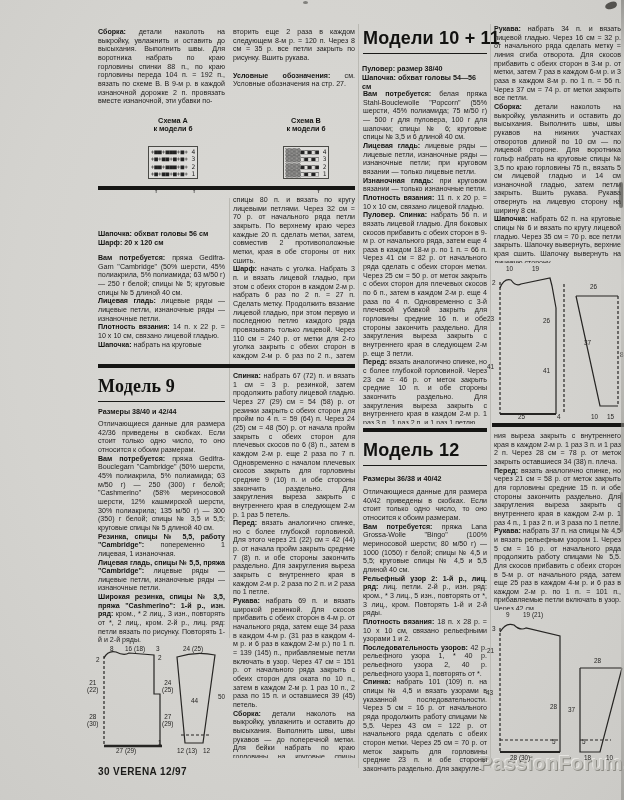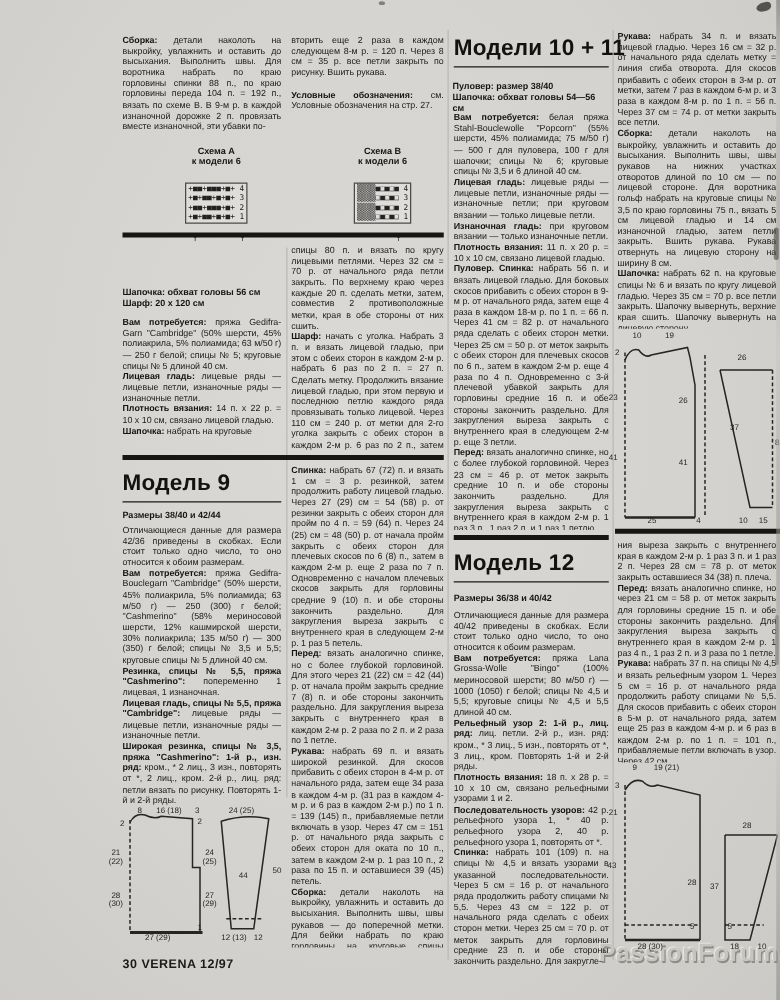--- a/index.html
+++ b/index.html
@@ -81,26 +81,26 @@
       <p class="para"><b>Вам потребуется: </b>пряжа Gedifra-Garn "Cambridge" (50% шерсти, 45% полиакрила, 5% полиамида; 63 м/50 г) — 250 г белой; спицы № 5; круговые спицы № 5 длиной 40 см.</p>
       <p class="para"><b>Лицевая гладь: </b>лицевые ряды — лицевые петли, изнаночные ряды — изнаночные петли.</p>
       <p class="para"><b>Плотность вязания: </b>14 п. х 22 р. = 10 х 10 см, связано лицевой гладью.</p>
       <p class="para"><b>Шапочка: </b>набрать на круговые</p>
     </div>
   <div class="txt" style="left:233px;top:196px;width:122px;height:164px;">
       <p class="para">спицы 80 п. и вязать по кругу лицевыми петлями. Через 32 см = 70 р. от начального ряда петли закрыть. По верхнему краю через каждые 20 п. сделать метки, затем, совместив 2 противоположные метки, края в обе стороны от них сшить.</p>
       <p class="para"><b>Шарф: </b>начать с уголка. Набрать 3 п. и вязать лицевой гладью, при этом с обеих сторон в каждом 2-м р. набрать 6 раз по 2 п. = 27 п. Сделать метку. Продолжить вязание лицевой гладью, при этом первую и последнюю петлю каждого ряда провязывать только лицевой. Через 110 см = 240 р. от метки для 2-го уголка закрыть с обеих сторон в каждом 2-м р. 6 раз по 2 п., затем закрыть оставшиеся 3 петли.</p>
     </div>
 
-  <div class="sec-title" style="left:98px;top:376px;width:127px;">Модель 9</div>
+  <div class="sec-title" style="left:98px;top:376px;width:127px;font-family:Liberation Serif, serif;">Модель 9</div>
   <div class="subhead" style="left:98px;top:407px;width:127px;">Размеры 38/40 и 42/44</div>
   <div class="txt" style="left:98px;top:420px;width:127px;height:224px;">
       <p class="para">Отличающиеся данные для размера 42/36 приведены в скобках. Если стоит только одно число, то оно относится к обоим размерам.</p>
       <p class="para"><b>Вам потребуется: </b>пряжа Gedifra-Bouclegarn "Cambridge" (50% шерсти, 45% полиакрила, 5% полиамида; 63 м/50 г) — 250 (300) г белой; "Cashmerino" (58% мериносовой шерсти, 12% кашмирской шерсти, 30% полиакрила; 135 м/50 г) — 300 (350) г белой; спицы № 3,5 и 5,5; круговые спицы № 5 длиной 40 см.</p>
-      <p class="para"><b>Резинка, спицы № 5,5, пряжа "Cashmerino": </b>попеременно 1 лицевая, 1 изнаночная.</p>
+      <p class="para"><b>Резинка, спицы № 5,5, работу "Cambridge": </b>попеременно 1 лицевая, 1 изнаночная.</p>
       <p class="para"><b>Лицевая гладь, спицы № 5,5, пряжа "Cambridge": </b>лицевые ряды — лицевые петли, изнаночные ряды — изнаночные петли.</p>
       <p class="para"><b>Широкая резинка, спицы № 3,5, пряжа "Cashmerino": 1-й р., изн. ряд: </b>кром., * 2 лиц., 3 изн., повторять от *, 2 лиц., кром. 2-й р., лиц. ряд: петли вязать по рисунку. Повторять 1-й и 2-й ряды.</p>
     </div>
   <div class="txt" style="left:233px;top:372px;width:122px;height:386px;">
       <p class="para"><b>Спинка: </b>набрать 67 (72) п. и вязать 1 см = 3 р. резинкой, затем продолжить работу лицевой гладью. Через 27 (29) см = 54 (58) р. от резинки закрыть с обеих сторон для пройм по 4 п. = 59 (64) п. Через 24 (25) см = 48 (50) р. от начала пройм закрыть с обеих сторон для плечевых скосов по 6 (8) п., затем в каждом 2-м р. еще 2 раза по 7 п. Одновременно с началом плечевых скосов закрыть для горловины средние 9 (10) п. и обе стороны закончить раздельно. Для закругления выреза закрыть с внутреннего края в следующем 2-м р. 1 раз 5 петель.</p>
       <p class="para"><b>Перед: </b>вязать аналогично спинке, но с более глубокой горловиной. Для этого через 21 (22) см = 42 (44) р. от начала пройм закрыть средние 7 (8) п. и обе стороны закончить раздельно. Для закругления выреза закрыть с внутреннего края в каждом 2-м р. 2 раза по 2 п. и 2 раза по 1 петле.</p>
       <p class="para"><b>Рукава: </b>набрать 69 п. и вязать широкой резинкой. Для скосов прибавить с обеих сторон в 4-м р. от начального ряда, затем еще 34 раза в каждом 4-м р. (31 раз в каждом 4-м р. и 6 раз в каждом 2-м р.) по 1 п. = 139 (145) п., прибавляемые петли включать в узор. Через 47 см = 151 р. от начального ряда закрыть с обеих сторон для оката по 10 п., затем в каждом 2-м р. 1 раз 10 п., 2 раза по 15 п. и оставшиеся 39 (45) петель.</p>
       <p class="para"><b>Сборка: </b>детали наколоть на выкройку, увлажнить и оставить до высыхания. Выполнить швы, швы рукавов — до поперечной метки. Для бейки набрать по краю горловины на круговые спицы пряжей "Cambridge" 60 п. и вязать резинкой 3 см = 6 р., затем петли закрыть по рисунку. Вшить рукава.</p>
     </div>
 

